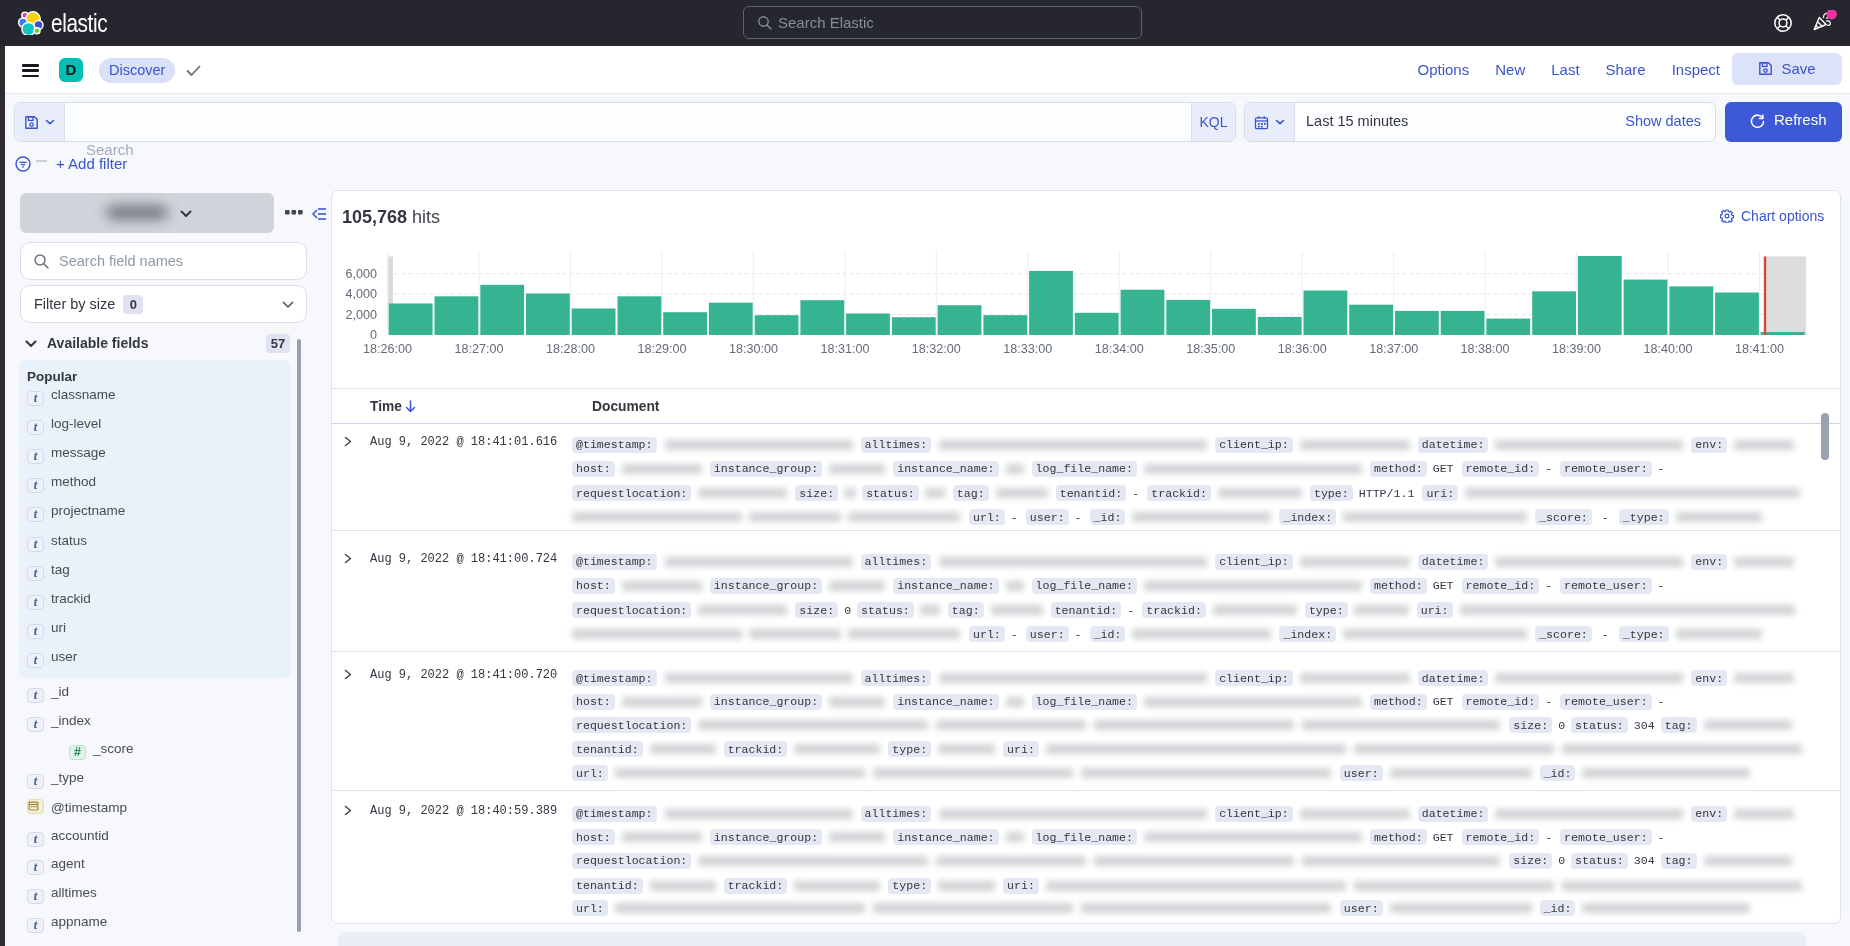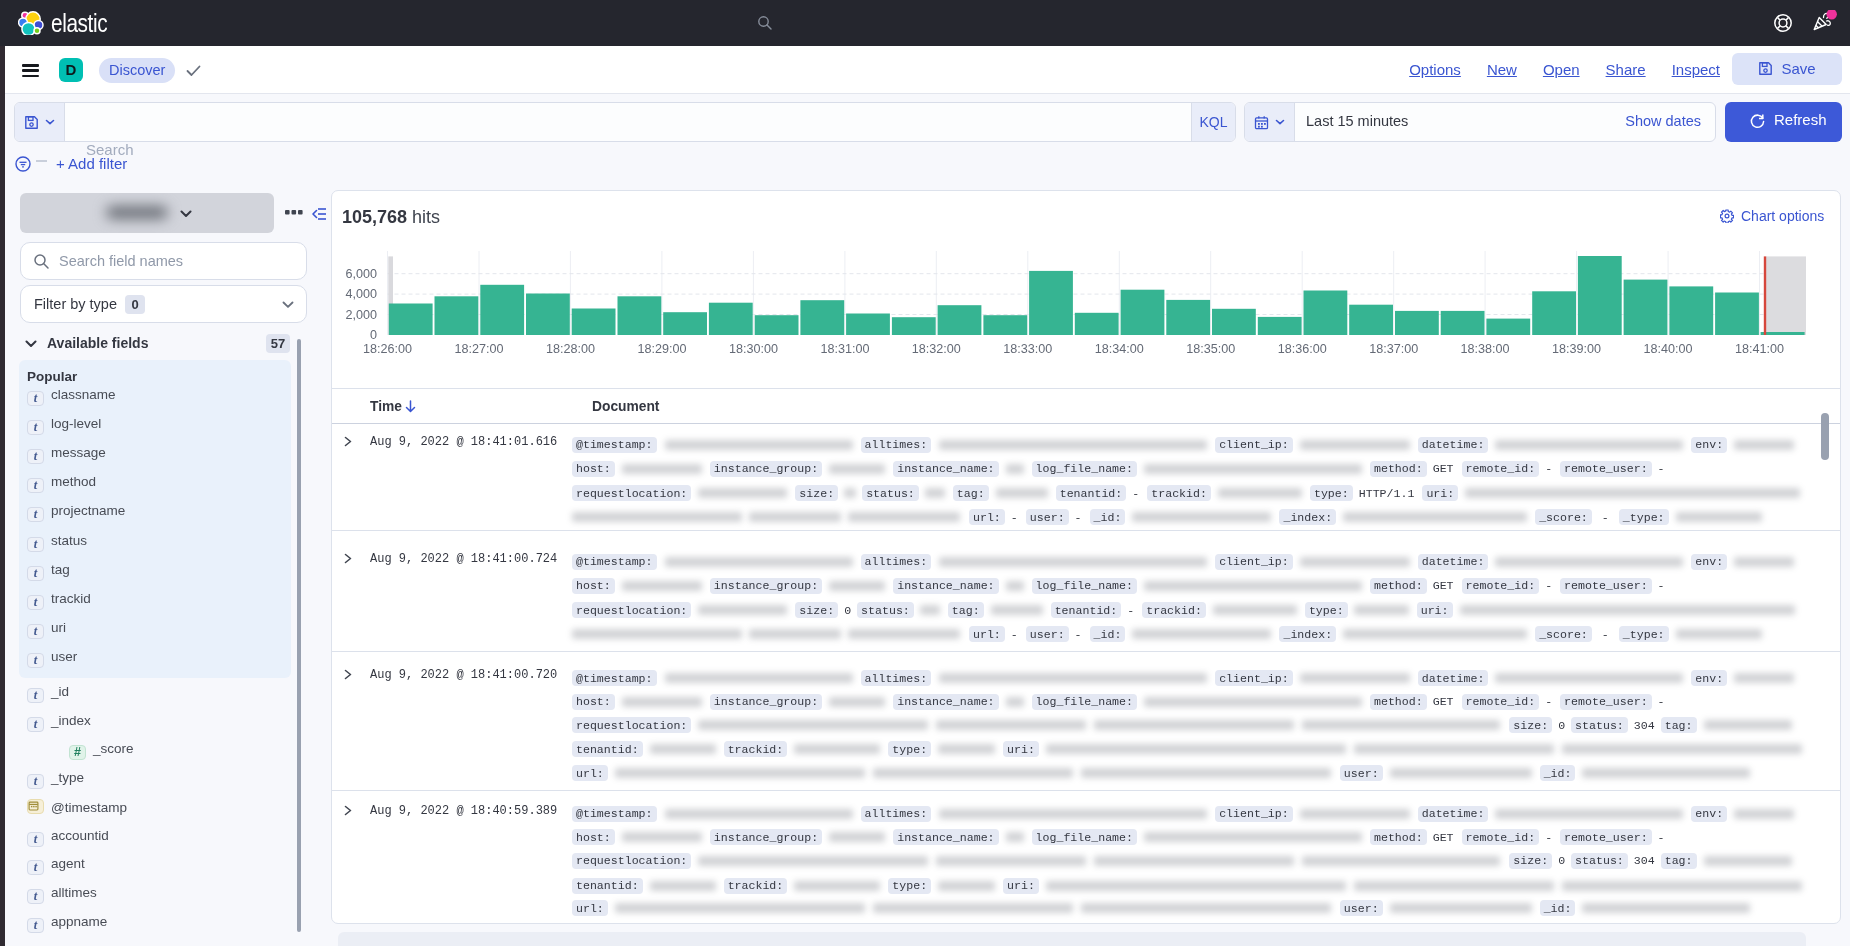--- a/index.html
+++ b/index.html
@@ -11,21 +11,21 @@
 #hdr .brand{position:absolute;left:51px;top:8px;color:#fff;font-size:26px;letter-spacing:-0.5px;transform:scaleX(0.8);transform-origin:0 50%;display:inline-block;}
 #hsearch{position:absolute;left:743px;top:6px;width:399px;height:33px;border:1px solid #5d626e;border-radius:6px;color:#878e9b;font-size:15px;line-height:31px;padding-left:34px;}
 #leftstrip{position:absolute;left:0;top:46px;width:5px;height:900px;background:#302a31;}
 
 #tbar{position:absolute;left:5px;top:46px;width:1845px;height:48px;background:#fff;border-bottom:1px solid #e3e6ee;}
 .hamb{position:absolute;left:17px;top:18px;width:17px;height:14px;}
 .hamb div{height:2.6px;background:#17191e;border-radius:1px;margin-bottom:2.8px;}
 .dbadge{position:absolute;left:54px;top:12px;width:24px;height:24px;background:#00bfb3;border-radius:6px;color:#0d1a1c;font-size:15px;font-weight:700;text-align:center;line-height:24px;}
 .pill{position:absolute;left:94px;top:12px;height:25px;background:#d9e0f7;border-radius:13px;color:#3a55d1;font-size:14.5px;font-weight:500;line-height:25px;padding:0 10px;}
 .tlinks{position:absolute;right:130px;top:0;height:48px;line-height:48px;font-size:15px;color:#3a55d1;}
-.tlinks span{margin-left:26px;text-decoration:underline;}
+.tlinks span{margin-left:26px;}
 #savebtn{position:absolute;right:8px;top:7px;width:110px;height:32px;background:#dce3f8;border-radius:6px;color:#3a55d1;font-size:15px;font-weight:500;line-height:32px;text-align:center;}
 
 .qwrap{position:absolute;left:14px;top:102px;height:40px;background:#fcfdfe;border:1px solid #d8dde9;border-radius:6px;}
 .prepend{position:absolute;left:0;top:0;width:50px;height:38px;background:#e9edf9;border-radius:5px 0 0 5px;border-right:1px solid #d8dde9;}
 .kql{position:absolute;right:0;top:0;width:44px;height:38px;background:#e9edf9;border-radius:0 5px 5px 0;border-left:1px solid #d8dde9;color:#3a55d1;font-size:14px;line-height:38px;text-align:center;}
 .phold{color:#a2abbd;font-size:15px;}
 #refresh{position:absolute;left:1725px;top:102px;width:117px;height:40px;background:#3d59d8;border-radius:6px;color:#fff;font-size:15px;font-weight:500;}
 .addf{position:absolute;left:56px;top:155px;color:#3a55d1;font-size:15px;}
 
 .dview{position:absolute;left:20px;top:193px;width:254px;height:40px;background:#d2d4db;border-radius:6px;overflow:hidden;}
@@ -50,20 +50,21 @@
 <div id="hdr">
   <svg style="position:absolute;left:18px;top:8px;" width="27" height="27" viewBox="0 0 27 27">
       <circle cx="7" cy="7.5" r="3.2" fill="#f0329c" stroke="#fff" stroke-width="1.5"></circle>
       <circle cx="15" cy="11" r="7.2" fill="#fdd10e" stroke="#fff" stroke-width="1.5"></circle>
       <circle cx="5" cy="14.5" r="4.4" fill="#3a7df0" stroke="#fff" stroke-width="1.5"></circle>
       <circle cx="20.5" cy="17" r="4.5" fill="#3f4ed4" stroke="#fff" stroke-width="1.5"></circle>
       <circle cx="10.5" cy="21" r="6.6" fill="#12c3be" stroke="#fff" stroke-width="1.5"></circle>
       <circle cx="19" cy="22.8" r="3" fill="#76ce1a" stroke="#fff" stroke-width="1.5"></circle>
     </svg>
   <span class="brand">elastic</span>
+  <div id="hsearch">Search Elastic</div>
   <svg style="position:absolute;left:757px;top:15px;" width="16" height="16" viewBox="0 0 16 16">
       <circle cx="6.5" cy="6.5" r="4.7" fill="none" stroke="#878e9b" stroke-width="1.4"></circle>
       <line x1="10" y1="10" x2="14" y2="14" stroke="#878e9b" stroke-width="1.4" stroke-linecap="round"></line>
     </svg>
   <svg style="position:absolute;left:1773px;top:13px;" width="20" height="20" viewBox="0 0 20 20">
       <circle cx="10" cy="10" r="8.2" fill="none" stroke="#fff" stroke-width="1.5"></circle>
       <circle cx="10" cy="10" r="3.9" fill="none" stroke="#fff" stroke-width="1.5"></circle>
       <line x1="4.6" y1="4.6" x2="7.2" y2="7.2" stroke="#fff" stroke-width="1.5"></line>
       <line x1="15.4" y1="4.6" x2="12.8" y2="7.2" stroke="#fff" stroke-width="1.5"></line>
       <line x1="4.6" y1="15.4" x2="7.2" y2="12.8" stroke="#fff" stroke-width="1.5"></line>
@@ -84,21 +85,21 @@
   <div class="hamb">
       <div></div>
       <div></div>
       <div></div>
     </div>
   <div class="dbadge">D</div>
   <div class="pill">Discover</div>
   <svg style="position:absolute;left:181px;top:19px;" width="15" height="12" viewBox="0 0 15 12">
       <path d="M1.5 6 L5.5 10 L13.5 1.5" fill="none" stroke="#69707d" stroke-width="1.8" stroke-linecap="round" stroke-linejoin="round"></path>
     </svg>
-  <div class="tlinks"><span>Options</span><span>New</span><span>Open</span><span>Share</span><span>Inspect</span></div>
+  <div class="tlinks"><span>Options</span><span>New</span><span>Last</span><span>Share</span><span>Inspect</span></div>
   <div id="savebtn"><svg style="display:inline-block;vertical-align:-2px;margin-right:8px;" width="15" height="15" viewBox="0 0 15 15">
         <path d="M1.8 1.8 H10.5 L13.2 4.5 V13.2 H1.8 Z" fill="none" stroke="#3a55d1" stroke-width="1.4" stroke-linejoin="round"></path>
         <rect x="4.4" y="1.8" width="4.6" height="3.6" fill="none" stroke="#3a55d1" stroke-width="1.3"></rect>
         <circle cx="7.5" cy="9.6" r="1.7" fill="none" stroke="#3a55d1" stroke-width="1.3"></circle>
       </svg>Save</div>
 </div>
 
 <div class="qwrap" style="width:1222px;">
   <div class="prepend">
       <svg style="position:absolute;left:9px;top:12px;" width="15" height="15" viewBox="0 0 15 15">
@@ -167,21 +168,21 @@
     <line x1="6" y1="7" x2="14" y2="7" stroke="#3a55d1" stroke-width="1.6"></line>
     <line x1="6" y1="12" x2="14" y2="12" stroke="#3a55d1" stroke-width="1.6"></line>
     <path d="M4.5 3.5 L1 7 L4.5 10.5" fill="none" stroke="#3a55d1" stroke-width="1.6" stroke-linejoin="round" stroke-linecap="round"></path>
   </svg>
 <div class="sbox" style="top:242px;height:38px;line-height:36px;"><span style="position:absolute;left:12px;top:10px;">
       <svg style="" width="17" height="17" viewBox="0 0 17 17">
         <circle cx="7" cy="7" r="5" fill="none" stroke="#69707d" stroke-width="1.5"></circle>
         <line x1="10.8" y1="10.8" x2="15" y2="15" stroke="#69707d" stroke-width="1.5" stroke-linecap="round"></line>
       </svg>
     </span><span style="margin-left:38px;">Search field names</span></div>
-<div class="sbox" style="top:285px;height:38px;line-height:36px;color:#343741;"><span style="margin-left:13px;">Filter by type</span>&nbsp;&nbsp;<span class="badge0">0</span><svg style="position:absolute;right:12px;top:15px;" width="12" height="7.4399999999999995" viewBox="0 0 12 7.4399999999999995">
+<div class="sbox" style="top:285px;height:38px;line-height:36px;color:#343741;"><span style="margin-left:13px;">Filter by size</span>&nbsp;&nbsp;<span class="badge0">0</span><svg style="position:absolute;right:12px;top:15px;" width="12" height="7.4399999999999995" viewBox="0 0 12 7.4399999999999995">
       <path d="M1.5 1.5 L6.0 5.9399999999999995 L10.5 1.5" fill="none" stroke="#69707d" stroke-width="1.8" stroke-linecap="round" stroke-linejoin="round"></path>
     </svg></div>
 <svg style="position:absolute;left:25px;top:340px;" width="12" height="7.4399999999999995" viewBox="0 0 12 7.4399999999999995">
     <path d="M1.5 1.5 L6.0 5.9399999999999995 L10.5 1.5" fill="none" stroke="#343741" stroke-width="2" stroke-linecap="round" stroke-linejoin="round"></path>
   </svg>
 <div class="abs" style="left:47px;top:335px;font-size:14px;font-weight:700;">Available fields</div>
 <div class="abs badge0" style="left:266px;top:334px;min-width:24px;">57</div>
 <div class="scrollv" style="left:297px;top:339px;width:4px;height:593px;"></div>
 <div class="abs" style="left:19px;top:360px;width:272px;height:318px;background:#e9f1fb;border-radius:6px;"></div>
 <div class="abs" style="left:27px;top:369px;font-size:13.5px;font-weight:700;color:#343741;">Popular</div>

